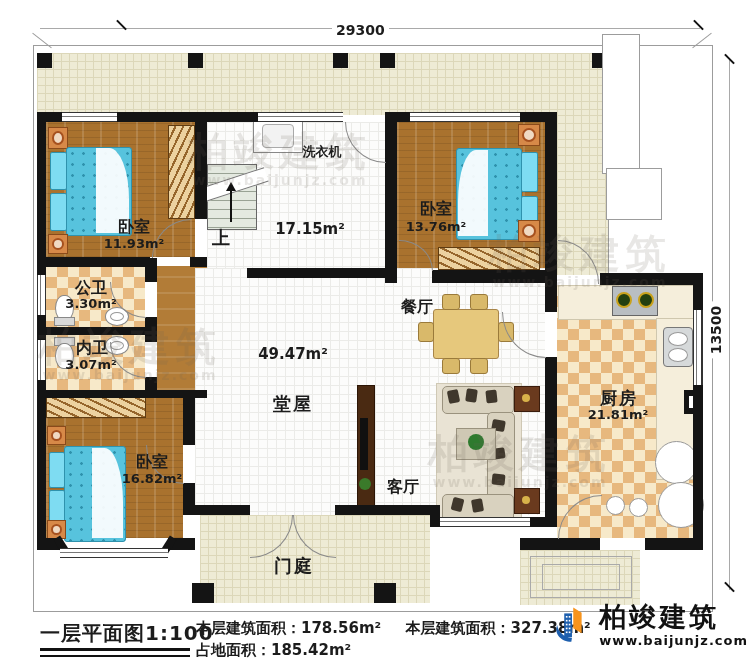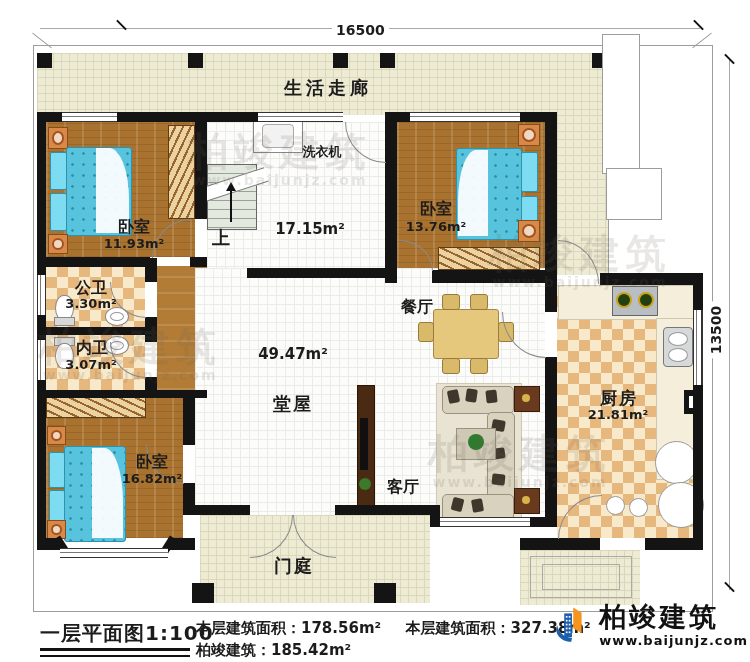--- a/index.html
+++ b/index.html
@@ -242,21 +242,20 @@
   <div class="arc tr" style="left:146px;top:445px;width:37px;height:38px;"></div>
   <div class="arc tr" style="left:502px;top:312px;width:43px;height:45px;"></div>
   <div class="arc bl" style="left:558px;top:240px;width:40px;height:43px;"></div>
   <div class="arc br" style="left:558px;top:495px;width:43px;height:43px;"></div>
   <div class="arc tl" style="left:250px;top:515px;width:42px;height:42px;"></div>
   <div class="arc tr" style="left:293px;top:515px;width:42px;height:42px;"></div>
 
   <div class="chx" style="left:602px;top:34px;width:36px;height:138px;"></div>
   <div class="chx" style="left:606px;top:168px;width:54px;height:50px;"></div>
 
-  <div class="lab n18" style="left:328px;top:88px;letter-spacing:4px;">生活走廊</div>
   <div class="lab n13" style="left:322px;top:152px;">洗衣机</div>
   <div class="lab" style="left:310px;top:229px;font-size:15px;">17.15m²</div>
   <div class="lab n18" style="left:222px;top:238px;">上</div>
   <div class="lab n16" style="left:134px;top:227px;">卧室</div>
   <div class="lab a13" style="left:134px;top:243px;">11.93m²</div>
   <div class="lab n16" style="left:436px;top:209px;">卧室</div>
   <div class="lab a13" style="left:436px;top:226px;">13.76m²</div>
   <div class="lab n16" style="left:91px;top:288px;">公卫</div>
   <div class="lab a13" style="left:91px;top:303px;">3.30m²</div>
   <div class="lab n16" style="left:92px;top:348px;font-family:Liberation Serif, serif;">内卫</div>
@@ -284,36 +283,36 @@
     <div class="u">www.baijunjz.com</div>
   </div>
   <div class="wm" style="left:370px;top:432px;width:300px;">
     <div class="c">柏竣建筑</div>
     <div class="u">www.baijunjz.com</div>
   </div>
 
   <div class="dimline" style="left:40px;top:28px;width:660px;height:1px;"></div>
   <div class="tick" style="left:115px;top:24px;"></div>
   <div class="tick" style="left:692px;top:24px;"></div>
-  <div class="dimlab" style="left:332px;top:22px;">16500</div>
+  <div class="dimlab" style="left:332px;top:22px;">29300</div>
   <div class="dimline" style="left:729px;top:60px;width:1px;height:530px;"></div>
   <div class="tick" style="left:723px;top:58px;"></div>
   <div class="tick" style="left:723px;top:586px;"></div>
   <div class="dimlab" style="left:688px;top:322px;transform:rotate(-90deg);transform-origin:center;">13500</div>
 
   <div class="plan-title" style="left:40px;top:620px;">一层平面图1:100</div>
   <div class="ul" style="left:40px;top:648px;width:150px;height:3px;"></div>
   <div class="ul" style="left:40px;top:655px;width:150px;height:2px;"></div>
   <div class="abs tb" style="left:196px;top:619px;">
     <span>本层建筑面积：</span><span>178.56m²</span>
     <span style="display:inline-block;width:14px;"></span>
     <span>本层建筑面积：</span><span>327.38m²</span>
   </div>
   <div class="abs tb" style="left:196px;top:641px;">
-    <span>柏竣建筑：</span><span>185.42m²</span>
+    <span>占地面积：</span><span>185.42m²</span>
   </div>
 
   <div class="abs" style="left:552px;top:594px;width:196px;height:62px;display:flex;align-items:center;gap:6px;">
     <svg width="52" height="52" viewBox="0 0 64 64">
       <path d="M30 58 C14 58 3 46 8 32 C10 43 18 51 31 52 Z" fill="#1d5fae"></path>
       <polygon points="33,5 46,13 46,45 33,37" fill="#f7941d"></polygon>
       <rect x="19" y="14" width="12" height="37" fill="#1d5fae"></rect>
       <g fill="#fff">
         <rect x="21.5" y="18" width="2.6" height="2.6"></rect>
           <rect x="26" y="18" width="2.6" height="2.6"></rect>

